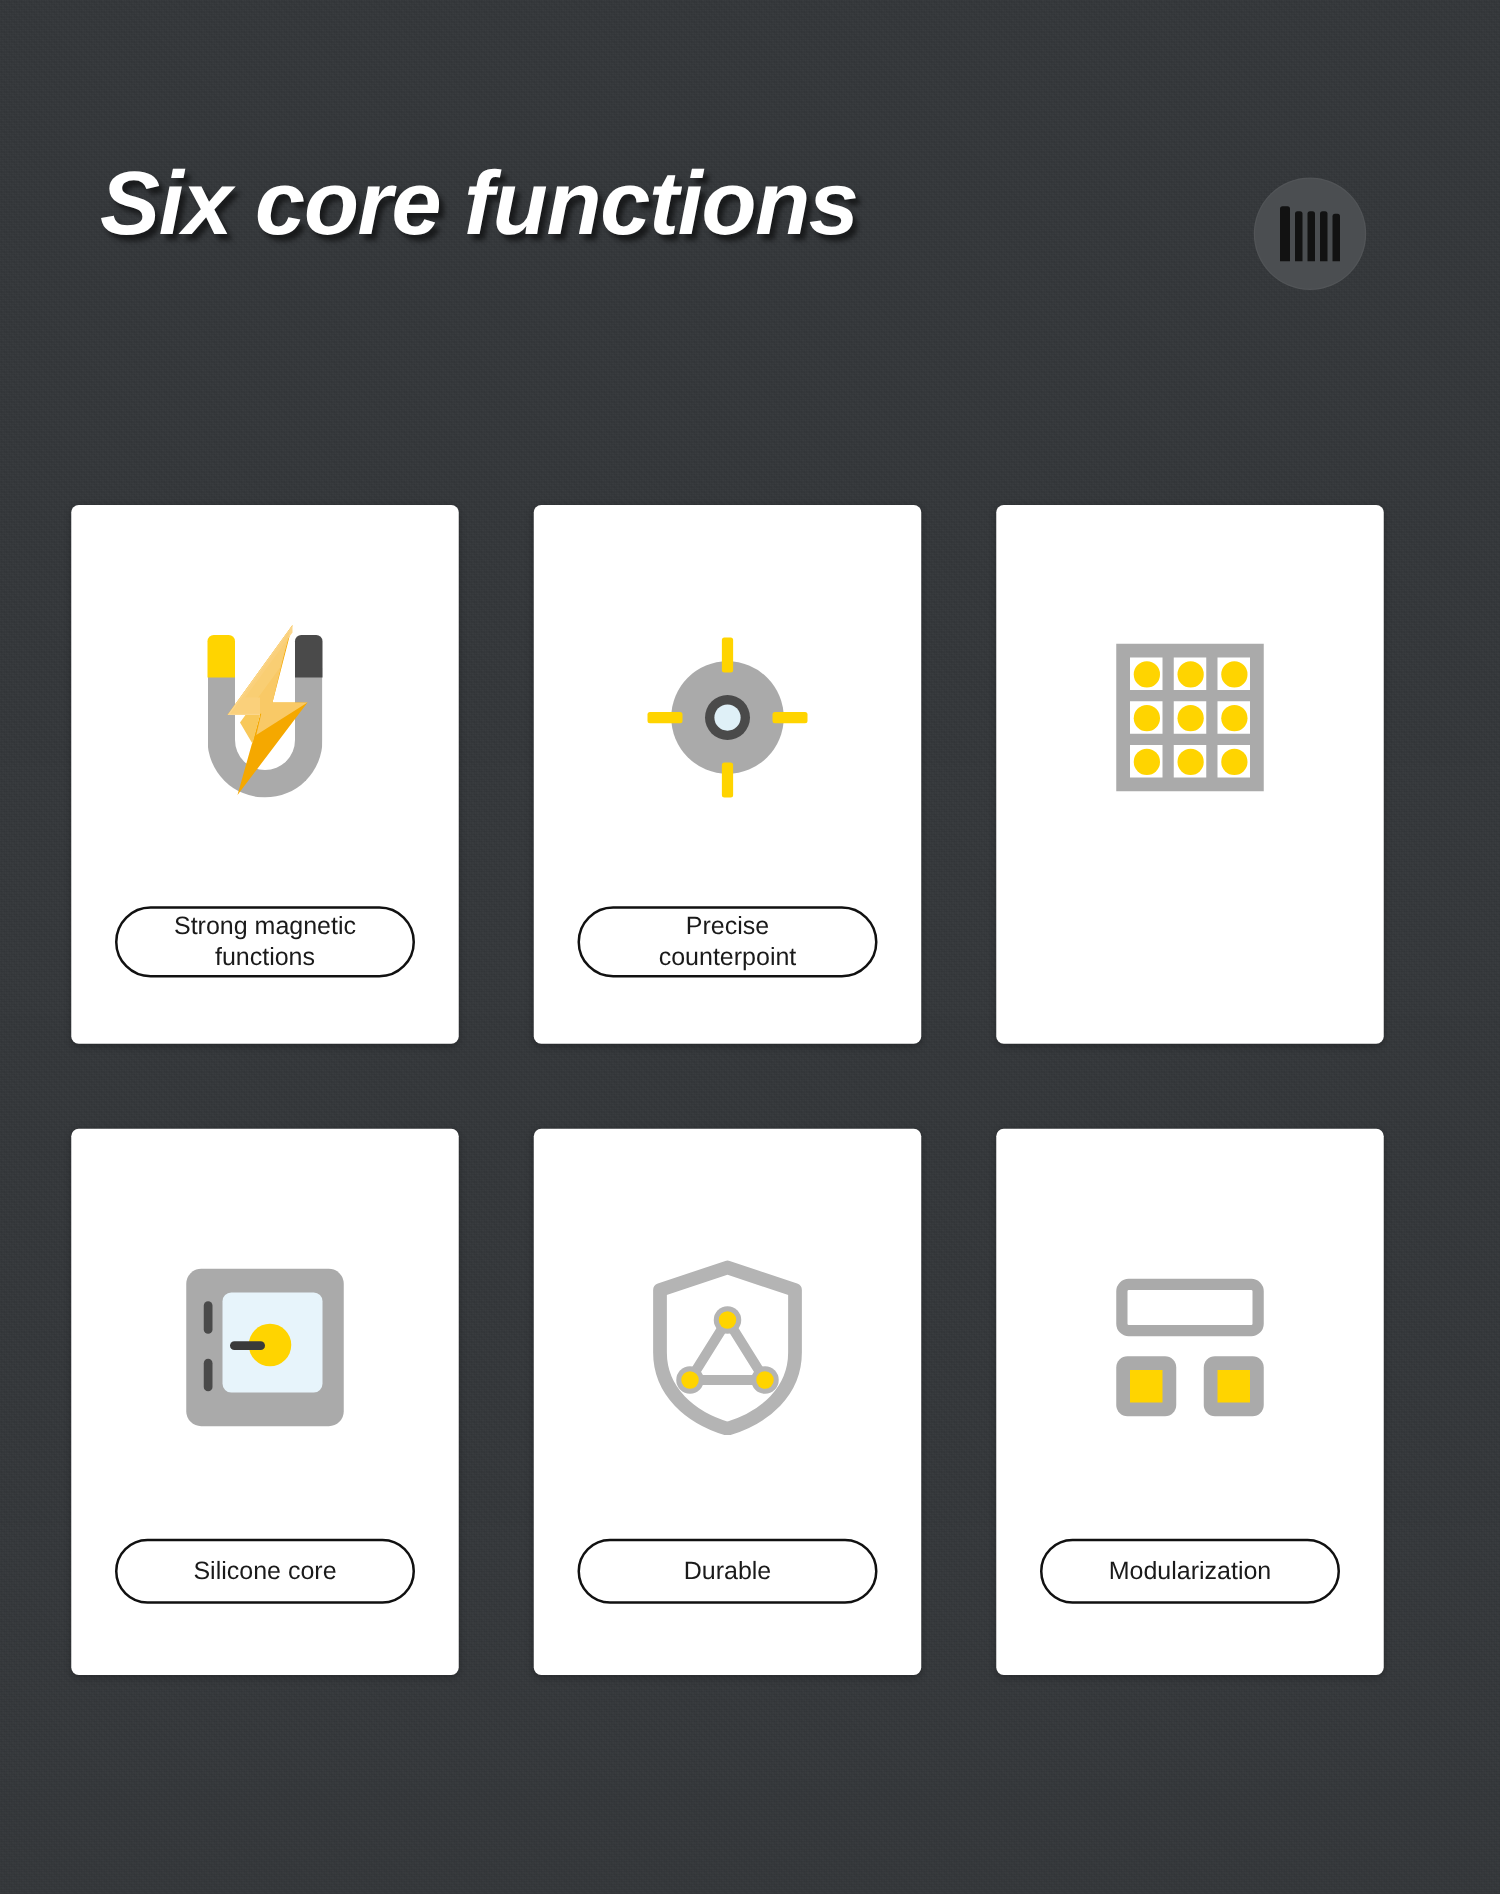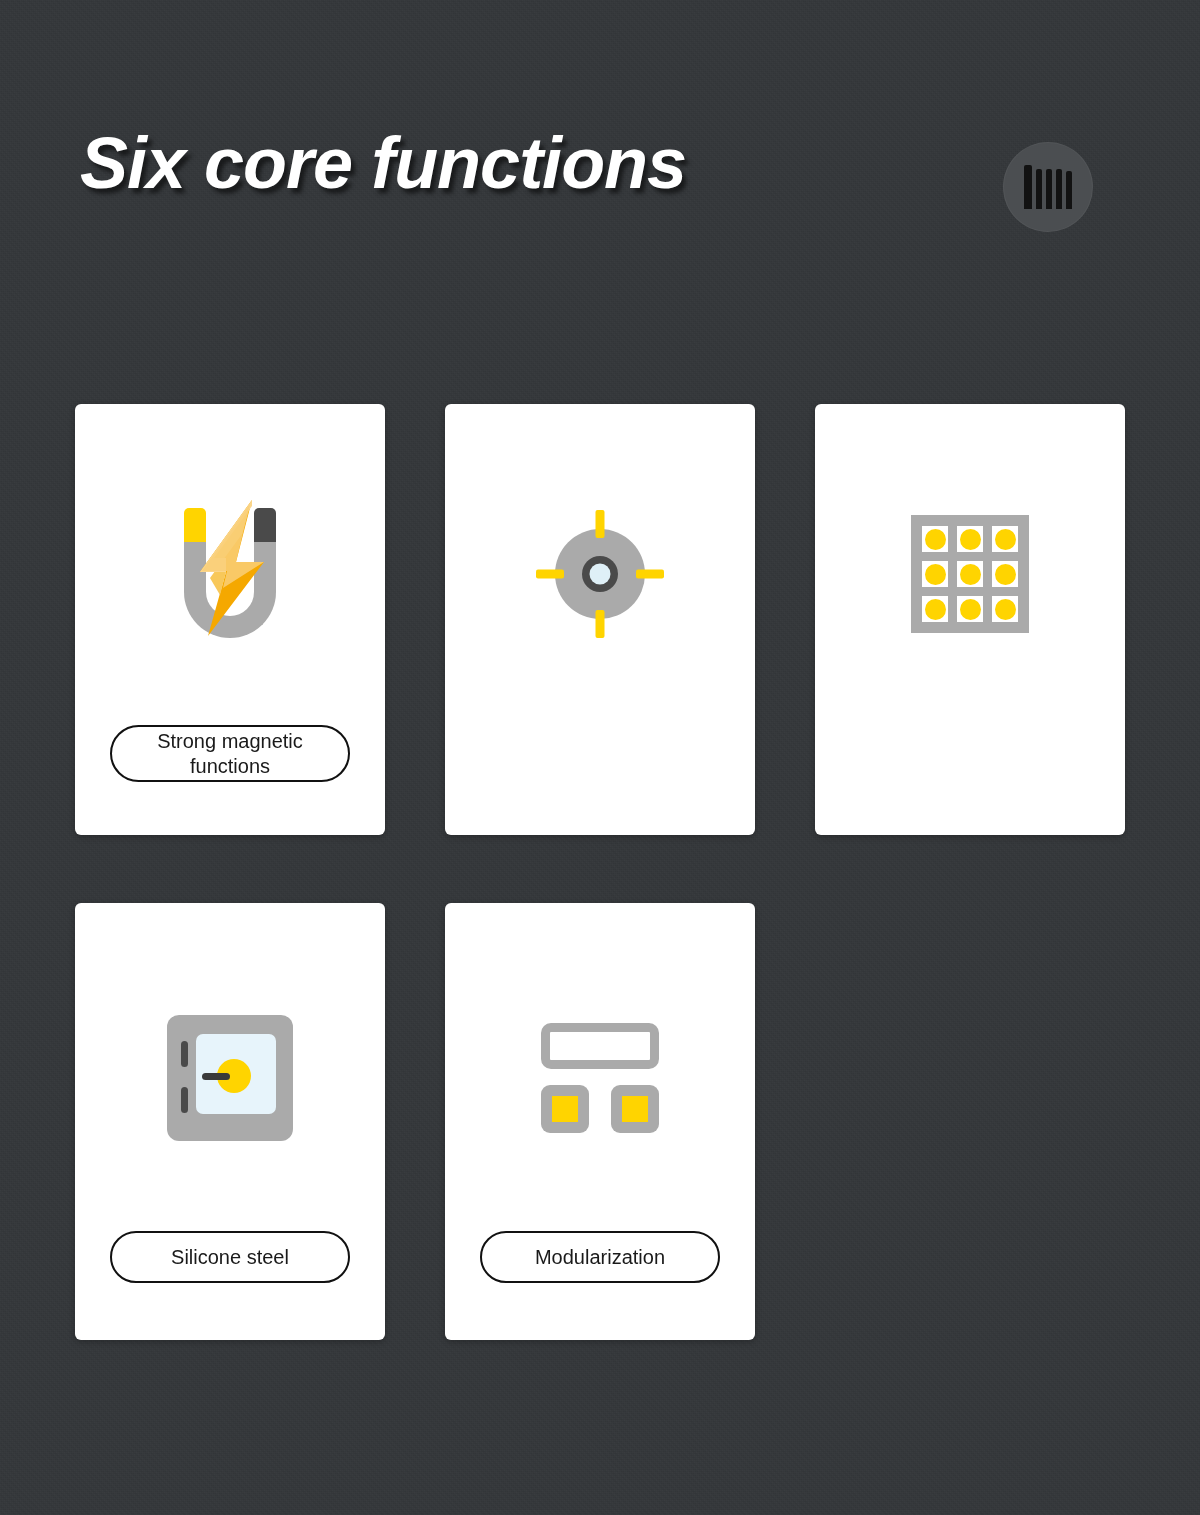--- a/index.html
+++ b/index.html
@@ -80,21 +80,21 @@
   }
   #brand-logo .bar.b1 { height: 44px; width: 8px; }
   #brand-logo .bar.b2 { height: 40px; }
   #brand-logo .bar.b3 { height: 40px; }
   #brand-logo .bar.b4 { height: 40px; }
   #brand-logo .bar.b5 { height: 38px; }
 
   
   #card-grid {
     position: absolute;
-    left: 75px;
+    left: 57px;
     top: 404px;
     width: 1050px;
     display: grid;
     grid-template-columns: repeat(3, 310px);
     grid-template-rows: 431px 437px;
     column-gap: 60px;
     row-gap: 68px;
   }
   .feature-card {
     background: #ffffff;
@@ -296,20 +296,26 @@
             <circle cx="70" cy="70" r="45" fill="#aaaaaa"></circle>
             <circle cx="70" cy="70" r="18" fill="#4a4a4a"></circle>
             <circle cx="70" cy="70" r="10.5" fill="#dff0f7"></circle>
             <rect x="65.5" y="6" width="9" height="28" rx="2" fill="#ffd400"></rect>
             <rect x="65.5" y="106" width="9" height="28" rx="2" fill="#ffd400"></rect>
             <rect x="6" y="65.5" width="28" height="9" rx="2" fill="#ffd400"></rect>
             <rect x="106" y="65.5" width="28" height="9" rx="2" fill="#ffd400"></rect>
           </svg>
         </div>
       </div>
+      <div class="card-label">
+        <div>
+          <span class="lbl-text">Precise</span>
+          <span class="lbl-text">counterpoint</span>
+        </div>
+      </div>
     </div>
 
     <div class="feature-card row-top">
       <div class="card-icon">
         <div class="icon-mesh">
           <div class="cell">
               <div class="dot"></div>
             </div>
           <div class="cell">
               <div class="dot"></div>
@@ -345,25 +351,46 @@
           <div class="shell"></div>
           <div class="panel"></div>
           <div class="hinge h1"></div>
           <div class="hinge h2"></div>
           <div class="knob"></div>
           <div class="handle"></div>
         </div>
       </div>
       <div class="card-label">
         <div>
-          <span class="lbl-text">Silicone steel</span>
-        </div>
-      </div>
-    </div>
-
+          <span class="lbl-text">Silicone core</span>
+        </div>
+      </div>
+    </div>
+
+    <div class="feature-card row-bottom">
+      <div class="card-icon">
+        <div class="icon-shield">
+          <svg width="128" height="140" viewBox="0 0 128 140">
+            <path d="M64 6 L118 24 L118 74 C118 105 94 126 64 135 C34 126 10 105 10 74 L10 24 Z" fill="none" stroke="#b4b4b4" stroke-width="11" stroke-linejoin="round"></path>
+            <polygon points="64,48 34,96 94,96" fill="none" stroke="#b4b4b4" stroke-width="8" stroke-linejoin="round"></polygon>
+            <circle cx="64" cy="48" r="11" fill="#b4b4b4"></circle>
+            <circle cx="34" cy="96" r="11" fill="#b4b4b4"></circle>
+            <circle cx="94" cy="96" r="11" fill="#b4b4b4"></circle>
+            <circle cx="64" cy="48" r="7" fill="#ffd400"></circle>
+            <circle cx="34" cy="96" r="7" fill="#ffd400"></circle>
+            <circle cx="94" cy="96" r="7" fill="#ffd400"></circle>
+          </svg>
+        </div>
+      </div>
+      <div class="card-label">
+        <div>
+          <span class="lbl-text">Durable</span>
+        </div>
+      </div>
+    </div>
 
     <div class="feature-card row-bottom">
       <div class="card-icon">
         <div class="icon-modules">
           <div class="bar-top"></div>
           <div class="sq s1">
               <div class="inner"></div>
             </div>
           <div class="sq s2">
               <div class="inner"></div>

